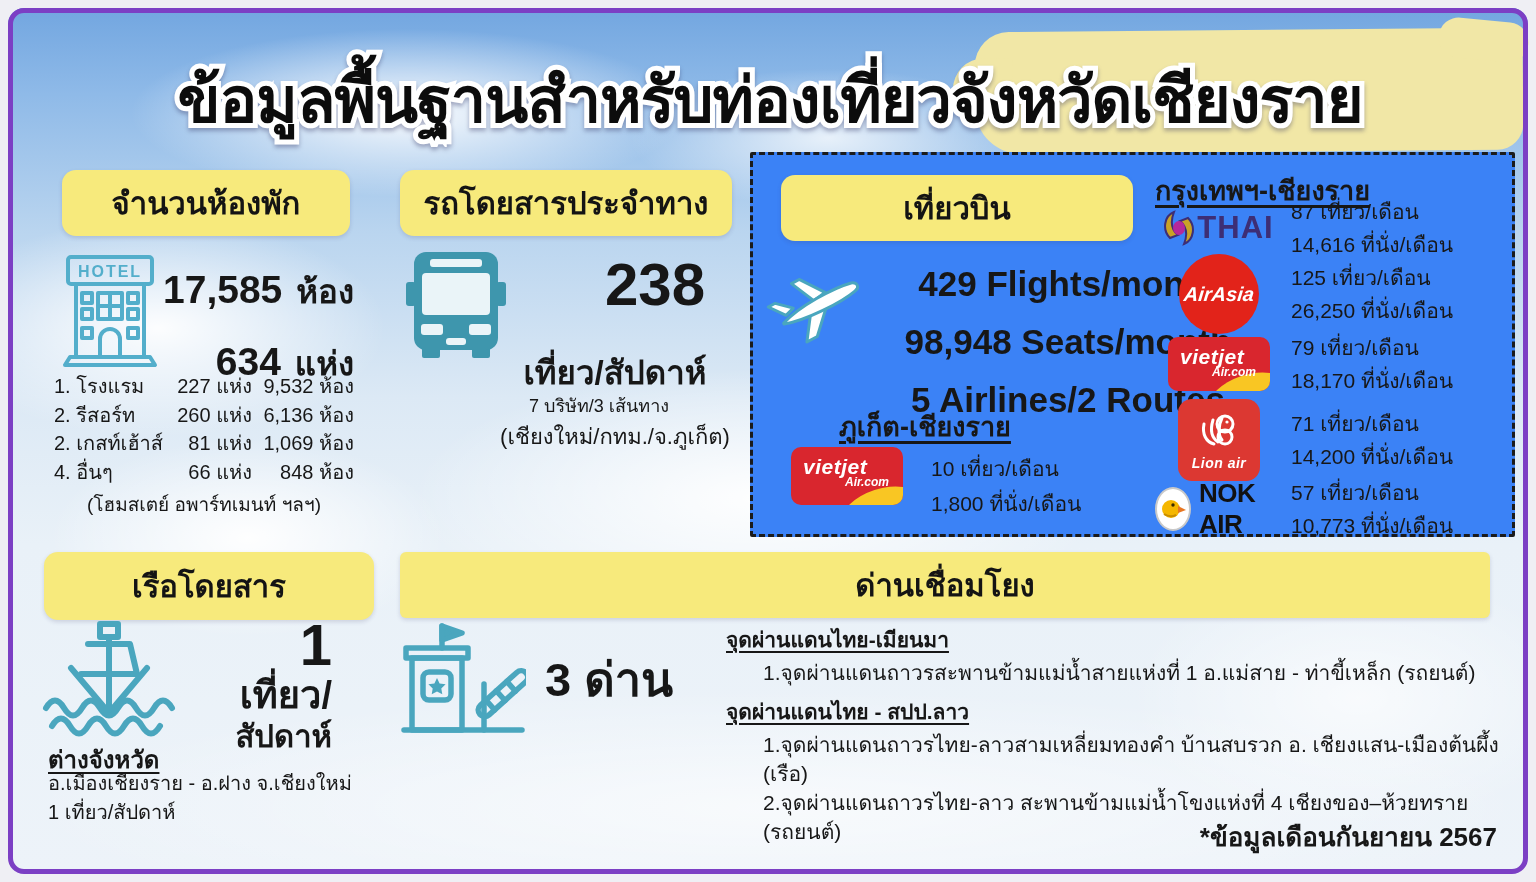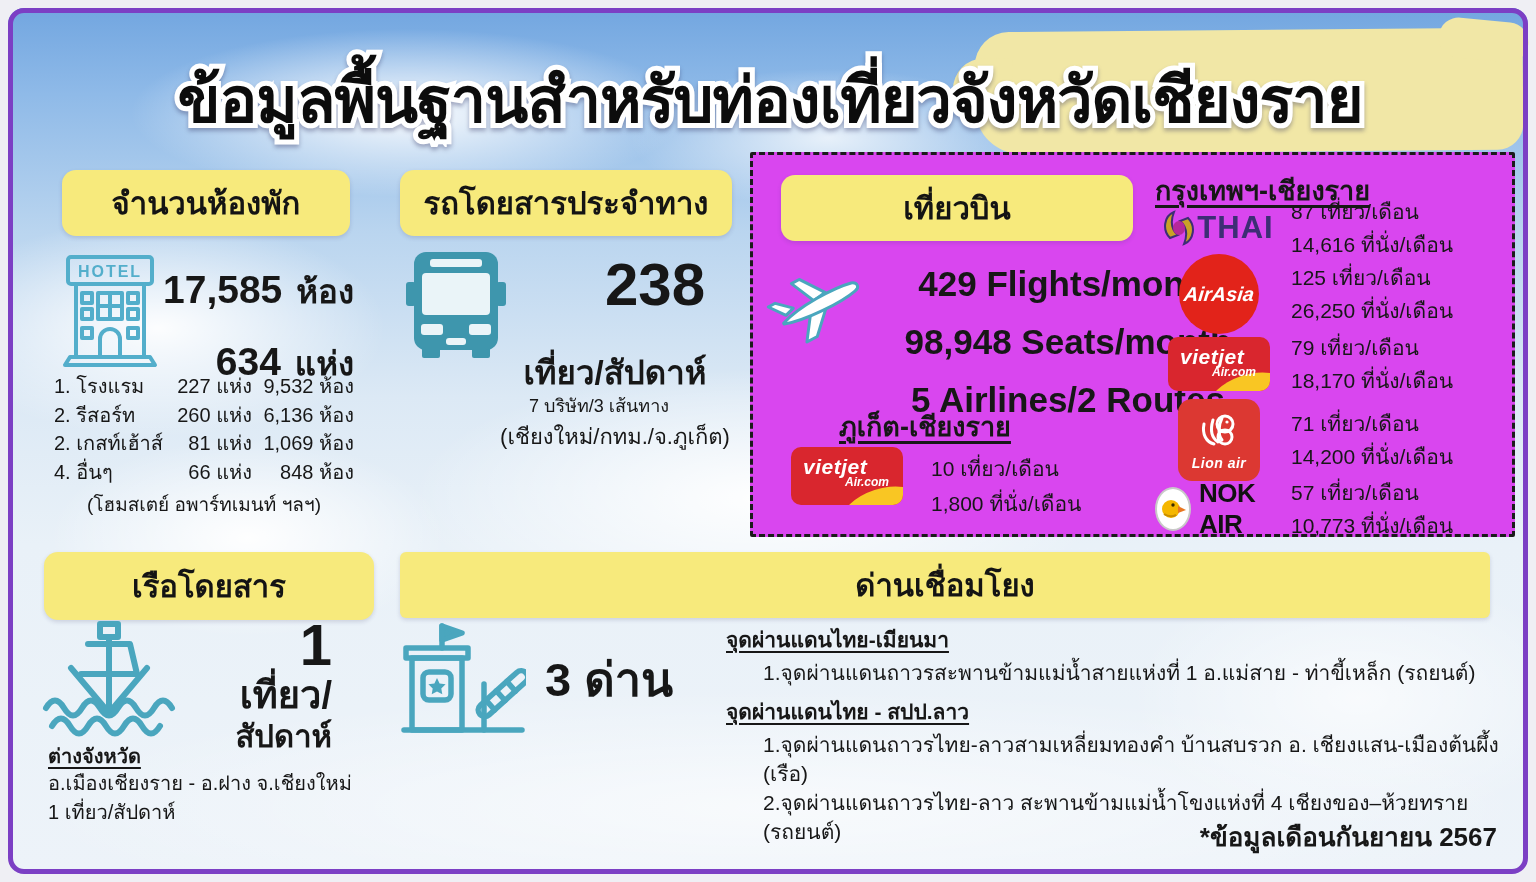--- a/index.html
+++ b/index.html
@@ -60,21 +60,21 @@
 
   
   .bus-count { position:absolute; left:575px; top:250px; width:160px; text-align:center; font-size:60px; font-weight:800; }
   .bus-unit  { position:absolute; left:492px; top:346px; width:246px; text-align:center; font-size:33px; font-weight:800; }
   .bus-detail{ position:absolute; left:476px; top:391px; width:246px; text-align:center; font-size:18px; }
   .bus-routes{ position:absolute; left:486px; top:419px; width:258px; text-align:center; font-size:22px; }
 
   
   .flight-box {
     position:absolute; left:750px; top:152px; width:765px; height:385px;
-    background:#d946ef; border:3px dashed #1b1b1b; border-radius:2px;
+    background:#3b82f6; border:3px dashed #1b1b1b; border-radius:2px;
   }
   .flight-stats { position:absolute; left:110px; top:100px; width:410px; text-align:center;
     font-size:35px; font-weight:800; line-height:58px; white-space:nowrap; }
   .route-header { position:absolute; font-size:27px; font-weight:800;
     text-decoration:underline; text-decoration-thickness:2.5px; text-underline-offset:5px; white-space:nowrap; }
   .al-row { position:absolute; left:402px; width:352px; display:flex; align-items:center; gap:8px; }
   .al-logo { width:128px; display:flex; align-items:center; justify-content:center; flex:none; }
   .al-stats { flex:1; font-size:21px; line-height:33px; white-space:nowrap; }
   .phuket-stats { position:absolute; left:178px; top:296px; font-size:21px; line-height:35px; white-space:nowrap; }
 
@@ -98,21 +98,21 @@
   .logo-nok { display:flex; align-items:center; gap:8px; }
   .nok-circle { width:44px; height:44px; border-radius:50%; background:#fff; border:2px solid #c9c9c9;
     display:flex; align-items:center; justify-content:center; }
   .logo-nok .nok-word { font-size:26px; font-weight:800; letter-spacing:-.5px; color:#111; }
 
   
   .boat-num { position:absolute; left:160px; top:616px; width:172px; text-align:right; font-weight:800; }
   .boat-num .n  { font-size:58px; line-height:58px; }
   .boat-num .u1 { font-size:38px; line-height:42px; }
   .boat-num .u2 { font-size:31px; line-height:42px; }
-  .boat-sub { position:absolute; left:48px; top:740px; font-size:20px; font-weight:700;
+  .boat-sub { position:absolute; left:48px; top:740px; font-size:24px; font-weight:700;
     text-decoration:underline; text-decoration-thickness:2px; text-underline-offset:4px; }
   .boat-route { position:absolute; left:48px; top:767px; font-size:20px; white-space:nowrap; }
   .boat-freq  { position:absolute; left:48px; top:796px; font-size:20px; }
 
   
   .cp-count { position:absolute; left:545px; top:642px; font-size:47px; font-weight:800; white-space:nowrap; }
   .cp-block { position:absolute; left:726px; top:626px; width:780px; font-size:21px; }
   .cp-title { font-weight:700; text-decoration:underline; text-decoration-thickness:2px;
     text-underline-offset:4px; line-height:27px; margin-bottom:5px; }
   .cp-item  { line-height:29px;margin-left:37px; }

